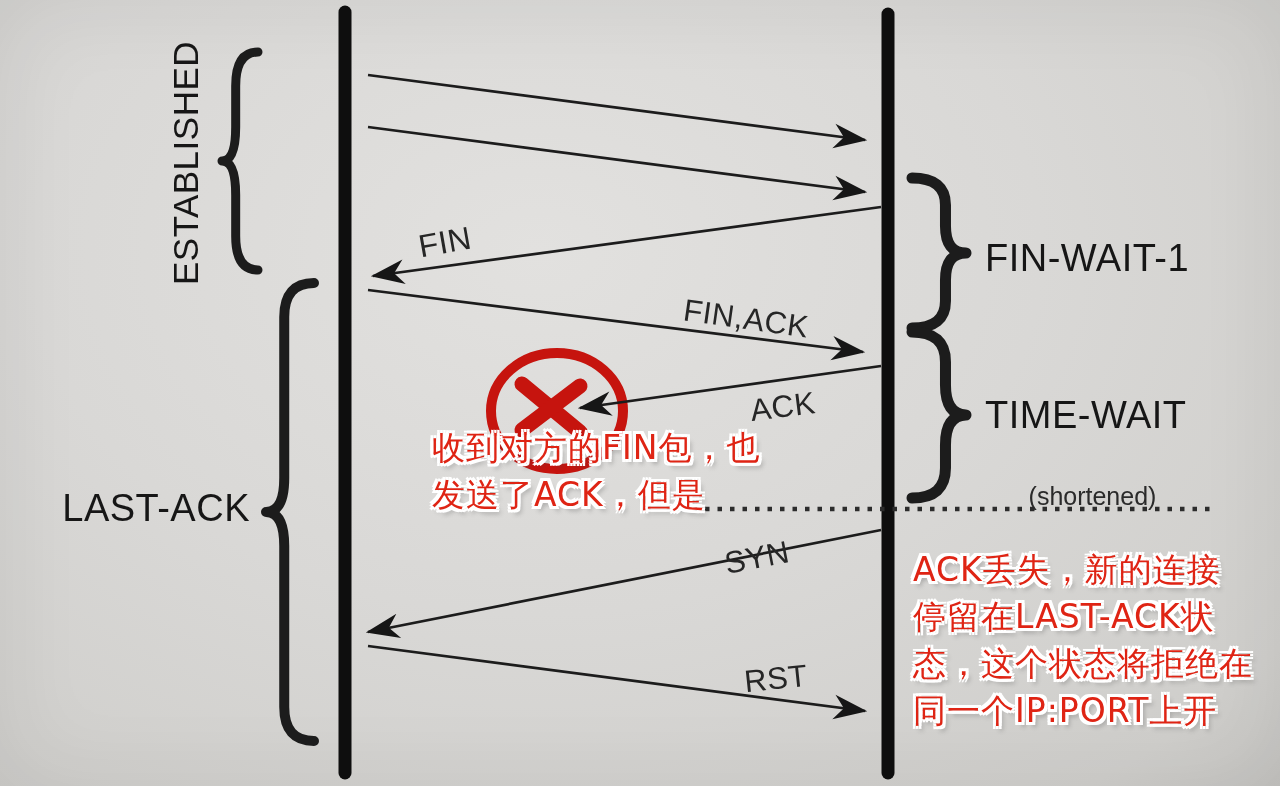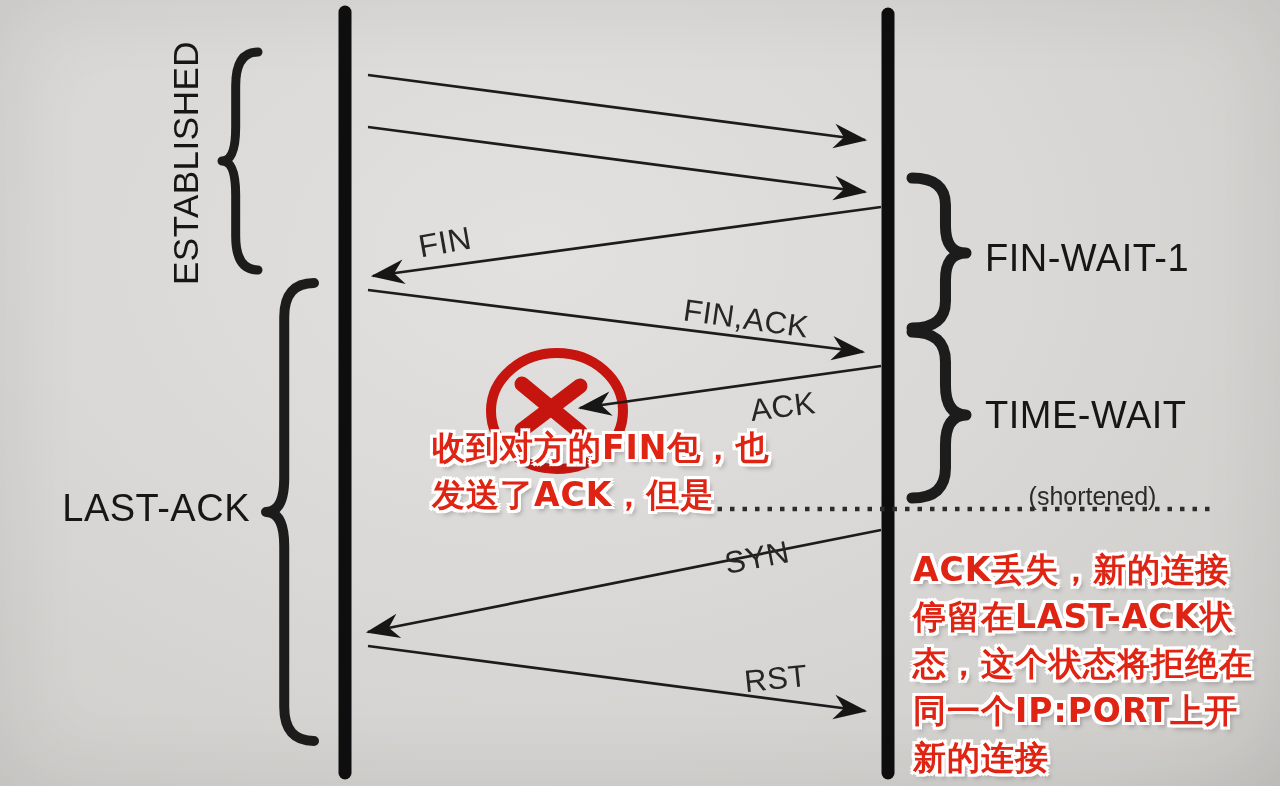--- a/index.html
+++ b/index.html
@@ -9,21 +9,21 @@
     font-family:"Liberation Sans",sans-serif;
     box-shadow:inset 0 0 90px rgba(0,0,0,0.07);
   }
   svg#diagram-svg{position:absolute;left:0;top:0;}
   .lbl{position:absolute;color:#1d1d1d;white-space:nowrap;}
   .pkt{font-size:31px;font-weight:500;color:#262626;letter-spacing:.5px;text-align:center;}
   .state{font-size:37px;color:#161616;letter-spacing:.5px;}
   .sub{font-size:25px;color:#2a2a2a;}
   .cn{
     position:absolute;white-space:nowrap;
-    font-family:"DejaVu Sans",sans-serif;font-weight:bold;font-size:33px;letter-spacing:1px;
+    font-family:"DejaVu Sans",sans-serif;font-weight:normal;font-size:33px;letter-spacing:1px;
     color:#df2414;
     text-shadow:
       -3px -3px 0 #fff, 3px -3px 0 #fff, -3px 3px 0 #fff, 3px 3px 0 #fff,
       -3px 0 0 #fff, 3px 0 0 #fff, 0 -3px 0 #fff, 0 3px 0 #fff,
       4px 5px 4px rgba(70,70,70,.38);
   }
   .cn div{line-height:47px;}
 </style>
 </head>
 <body>
@@ -74,16 +74,15 @@
   <div class="cn" style="left:432px;top:424px;">
     <div>收到对方的FIN包，也</div>
     <div>发送了ACK，但是</div>
   </div>
 
   <div class="cn" style="left:913px;top:546px;">
     <div>ACK丢失，新的连接</div>
     <div>停留在LAST-ACK状</div>
     <div>态，这个状态将拒绝在</div>
     <div>同一个IP:PORT上开</div>
-    <div>新的连接</div>
   </div>
 
 </div>
 
 </body></html>

